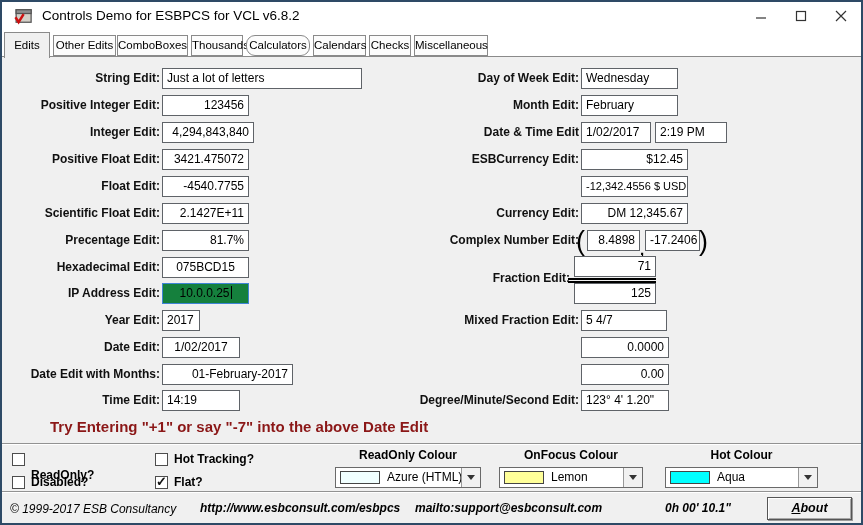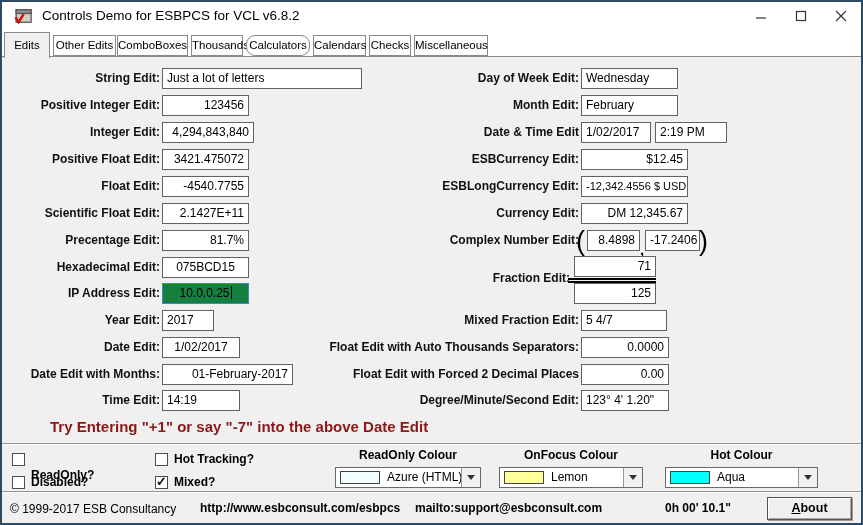--- a/index.html
+++ b/index.html
@@ -37,21 +37,21 @@
   .checkbox{position:absolute;width:13px;height:13px;background:#fff;border:1px solid #4d4d4d;}
   .checkbox.checked::after{content:"\2713";position:absolute;left:0px;top:-3px;font-size:13px;font-weight:bold;color:#111;}
   .cb-label{position:absolute;font-size:12px;font-weight:bold;white-space:nowrap;}
   .combo-label{position:absolute;font-size:12px;font-weight:bold;text-align:center;}
   .combo{position:absolute;height:21px;background:#fff;border:1px solid #6a6a6a;}
   .swatch{position:absolute;left:4px;top:3px;width:40px;height:13px;border:1px solid #444;}
   .combo-text{position:absolute;left:51px;top:2px;font-size:12px;white-space:nowrap;}
   .combo-btn{position:absolute;right:0;top:0;width:19px;height:19px;background:#f1f1f1;border-left:1px solid #999;}
   .arrow{position:absolute;left:5px;top:7px;width:0;height:0;border-left:4px solid transparent;border-right:4px solid transparent;border-top:5px solid #333;}
   
-  .statusbar{position:absolute;left:0;top:489px;right:0;bottom:0;border-top:1px solid #929292;box-shadow:inset 0 1px 0 #fff;}
+  .statusbar{position:absolute;left:0;top:489px;right:0;bottom:0;border-top:1px solid #929292;box-shadow:inset 0 1px 0 #fff;font-style:italic;}
   .st{position:absolute;font-size:12px;white-space:nowrap;}
   .bold{font-weight:bold;}
   .about-btn{position:absolute;left:765px;top:5px;width:85px;height:23px;background:#f0f0f0;
     border:1px solid #555;box-shadow:inset 1px 1px 0 #fff, inset -1px -1px 0 #a8a8a8, 1px 1px 0 #9a9a9a;
     font-size:12.5px;font-weight:bold;text-align:center;line-height:21px;}
 </style>
 </head>
 <body>
 
 <div class="window">
@@ -114,21 +114,21 @@
   <span class="lbl" style="right:701px;top:231px;">Precentage Edit:</span>
   <div class="field ta-r" style="left:160px;top:228px;width:87px;">81.7%</div>
 
   <span class="lbl" style="right:701px;top:258px;">Hexadecimal Edit:</span>
   <div class="field ta-c" style="left:160px;top:255px;width:87px;">075BCD15</div>
 
   <span class="lbl" style="right:701px;top:284px;">IP Address Edit:</span>
   <div class="field ta-c focused" style="left:160px;top:281px;width:87px;"><span>10.0.0.25</span><span class="caret"></span></div>
 
   <span class="lbl" style="right:701px;top:311px;">Year Edit:</span>
-  <div class="field ta-l" style="left:160px;top:308px;width:52px;">2017</div>
+  <div class="field ta-l" style="left:160px;top:308px;width:38px;">2017</div>
 
   <span class="lbl" style="right:701px;top:338px;">Date Edit:</span>
   <div class="field ta-c" style="left:160px;top:335px;width:78px;">1/02/2017</div>
 
   <span class="lbl" style="right:701px;top:365px;">Date Edit with Months:</span>
   <div class="field ta-r" style="left:160px;top:362px;width:131px;">01-February-2017</div>
 
   <span class="lbl" style="right:701px;top:391px;">Time Edit:</span>
   <div class="field ta-l" style="left:160px;top:388px;width:78px;">14:19</div>
 
@@ -138,64 +138,61 @@
   <span class="lbl" style="right:282px;top:96px;">Month Edit:</span>
   <div class="field ta-l" style="left:579px;top:93px;width:97px;">February</div>
 
   <span class="lbl" style="right:282px;top:123px;">Date &amp; Time Edit</span>
   <div class="field ta-l" style="left:579px;top:120px;width:70px;">1/02/2017</div>
   <div class="field ta-l" style="left:653px;top:120px;width:72px;">2:19 PM</div>
 
   <span class="lbl" style="right:282px;top:150px;">ESBCurrency Edit:</span>
   <div class="field ta-r" style="left:579px;top:147px;width:107px;">$12.45</div>
 
-  <span class="lbl" style="right:282px;top:177px;">ESBLongCurrency Edit:</span>
   <div class="field ta-r" style="left:579px;top:174px;width:107px;font-size:11px;">-12,342.4556 $ USD</div>
 
   <span class="lbl" style="right:282px;top:204px;">Currency Edit:</span>
   <div class="field ta-r" style="left:579px;top:201px;width:107px;">DM 12,345.67</div>
 
   <span class="lbl" style="right:282px;top:231px;">Complex Number Edit:</span>
   <span class="paren" style="left:574px;top:226px;">(</span>
   <div class="field ta-r" style="left:585px;top:228px;width:53px;">8.4898</div>
   <span class="comma" style="left:638px;top:239px;">,</span>
   <div class="field ta-r" style="left:643px;top:228px;width:55px;">-17.2406</div>
   <span class="paren" style="left:697px;top:226px;">)</span>
 
   <span class="lbl" style="right:291px;top:269px;">Fraction Edit:</span>
   <div class="field ta-r" style="left:572px;top:254px;width:82px;">71</div>
   <div class="frac-bar" style="left:566px;top:276px;width:88px;"></div>
   <div class="field ta-r" style="left:572px;top:281px;width:82px;">125</div>
 
   <span class="lbl" style="right:282px;top:311px;">Mixed Fraction Edit:</span>
   <div class="field ta-l" style="left:579px;top:308px;width:86px;">5 4/7</div>
 
-  <span class="lbl" style="right:282px;top:338px;">Float Edit with Auto Thousands Separators:</span>
   <div class="field ta-r" style="left:579px;top:335px;width:88px;">0.0000</div>
 
-  <span class="lbl" style="right:282px;top:365px;">Float Edit with Forced 2 Decimal Places</span>
   <div class="field ta-r" style="left:579px;top:362px;width:88px;">0.00</div>
 
   <span class="lbl" style="right:282px;top:391px;">Degree/Minute/Second Edit:</span>
   <div class="field ta-l" style="left:579px;top:388px;width:88px;">123° 4' 1.20"</div>
 
   <span class="hint" style="left:48px;top:416px;">Try Entering  "+1" or say "-7" into the above Date Edit</span>
 
   <div class="options">
     <span class="checkbox" style="left:10px;top:9px;"></span>
     <span class="cb-label" style="left:29px;top:24px;">ReadOnly?</span>
 
     <span class="checkbox" style="left:10px;top:32px;"></span>
     <span class="cb-label" style="left:29px;top:31px;">Disabled?</span>
 
     <span class="checkbox" style="left:153px;top:9px;"></span>
     <span class="cb-label" style="left:172px;top:8px;">Hot Tracking?</span>
 
     <span class="checkbox checked" style="left:153px;top:32px;"></span>
-    <span class="cb-label" style="left:172px;top:31px;">Mixed?</span>
+    <span class="cb-label" style="left:172px;top:31px;">Flat?</span>
 
     <span class="combo-label" style="left:333px;top:4px;width:146px;">ReadOnly Colour</span>
     <div class="combo" style="left:333px;top:23px;width:146px;">
       <span class="swatch" style="background: rgb(240, 255, 255);"></span>
       <span class="combo-text">Azure (HTML)</span>
       <span class="combo-btn">
           <span class="arrow"></span>
         </span>
     </div>
 

